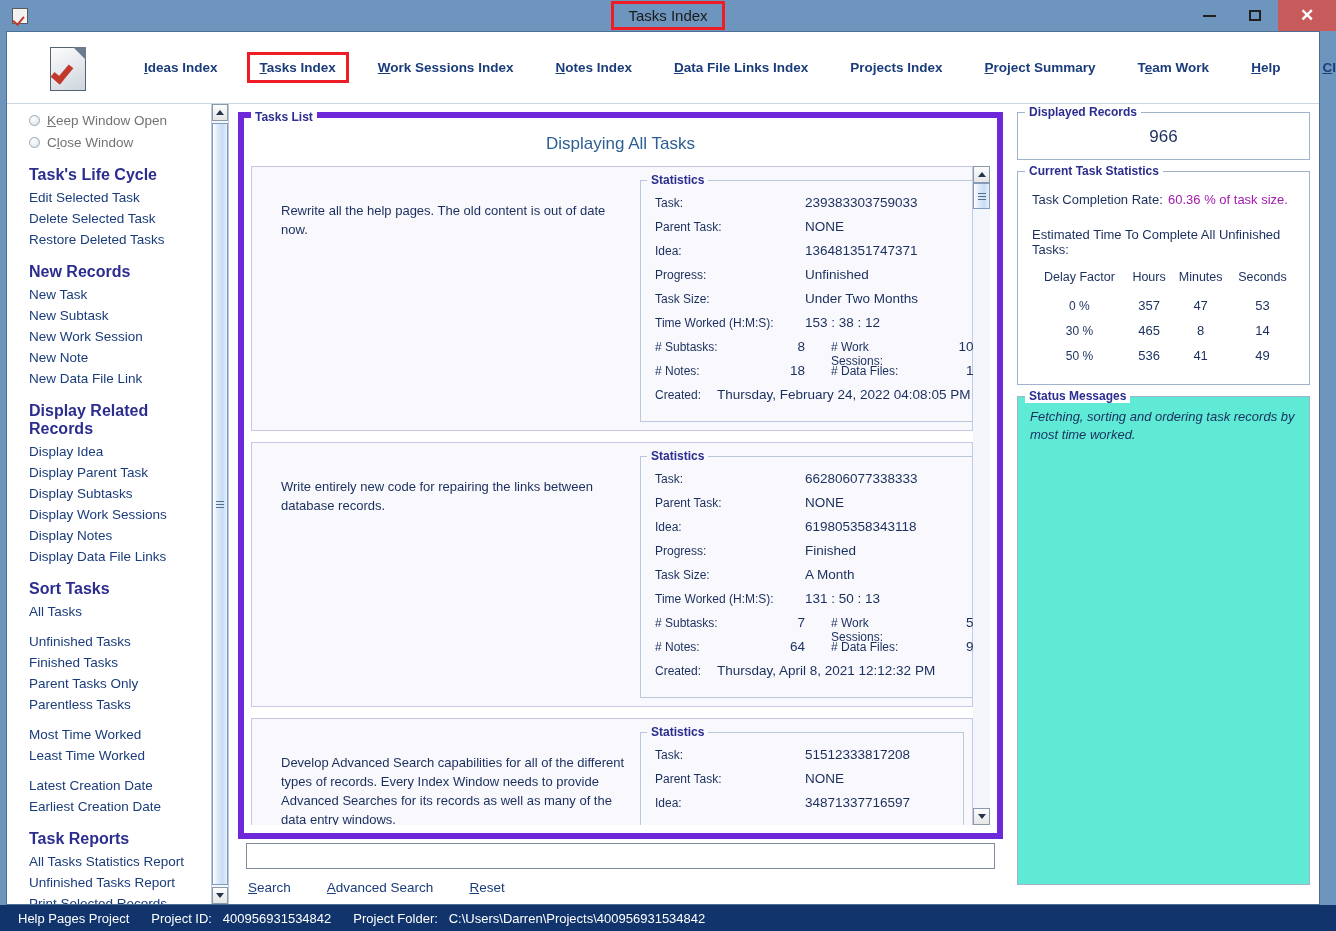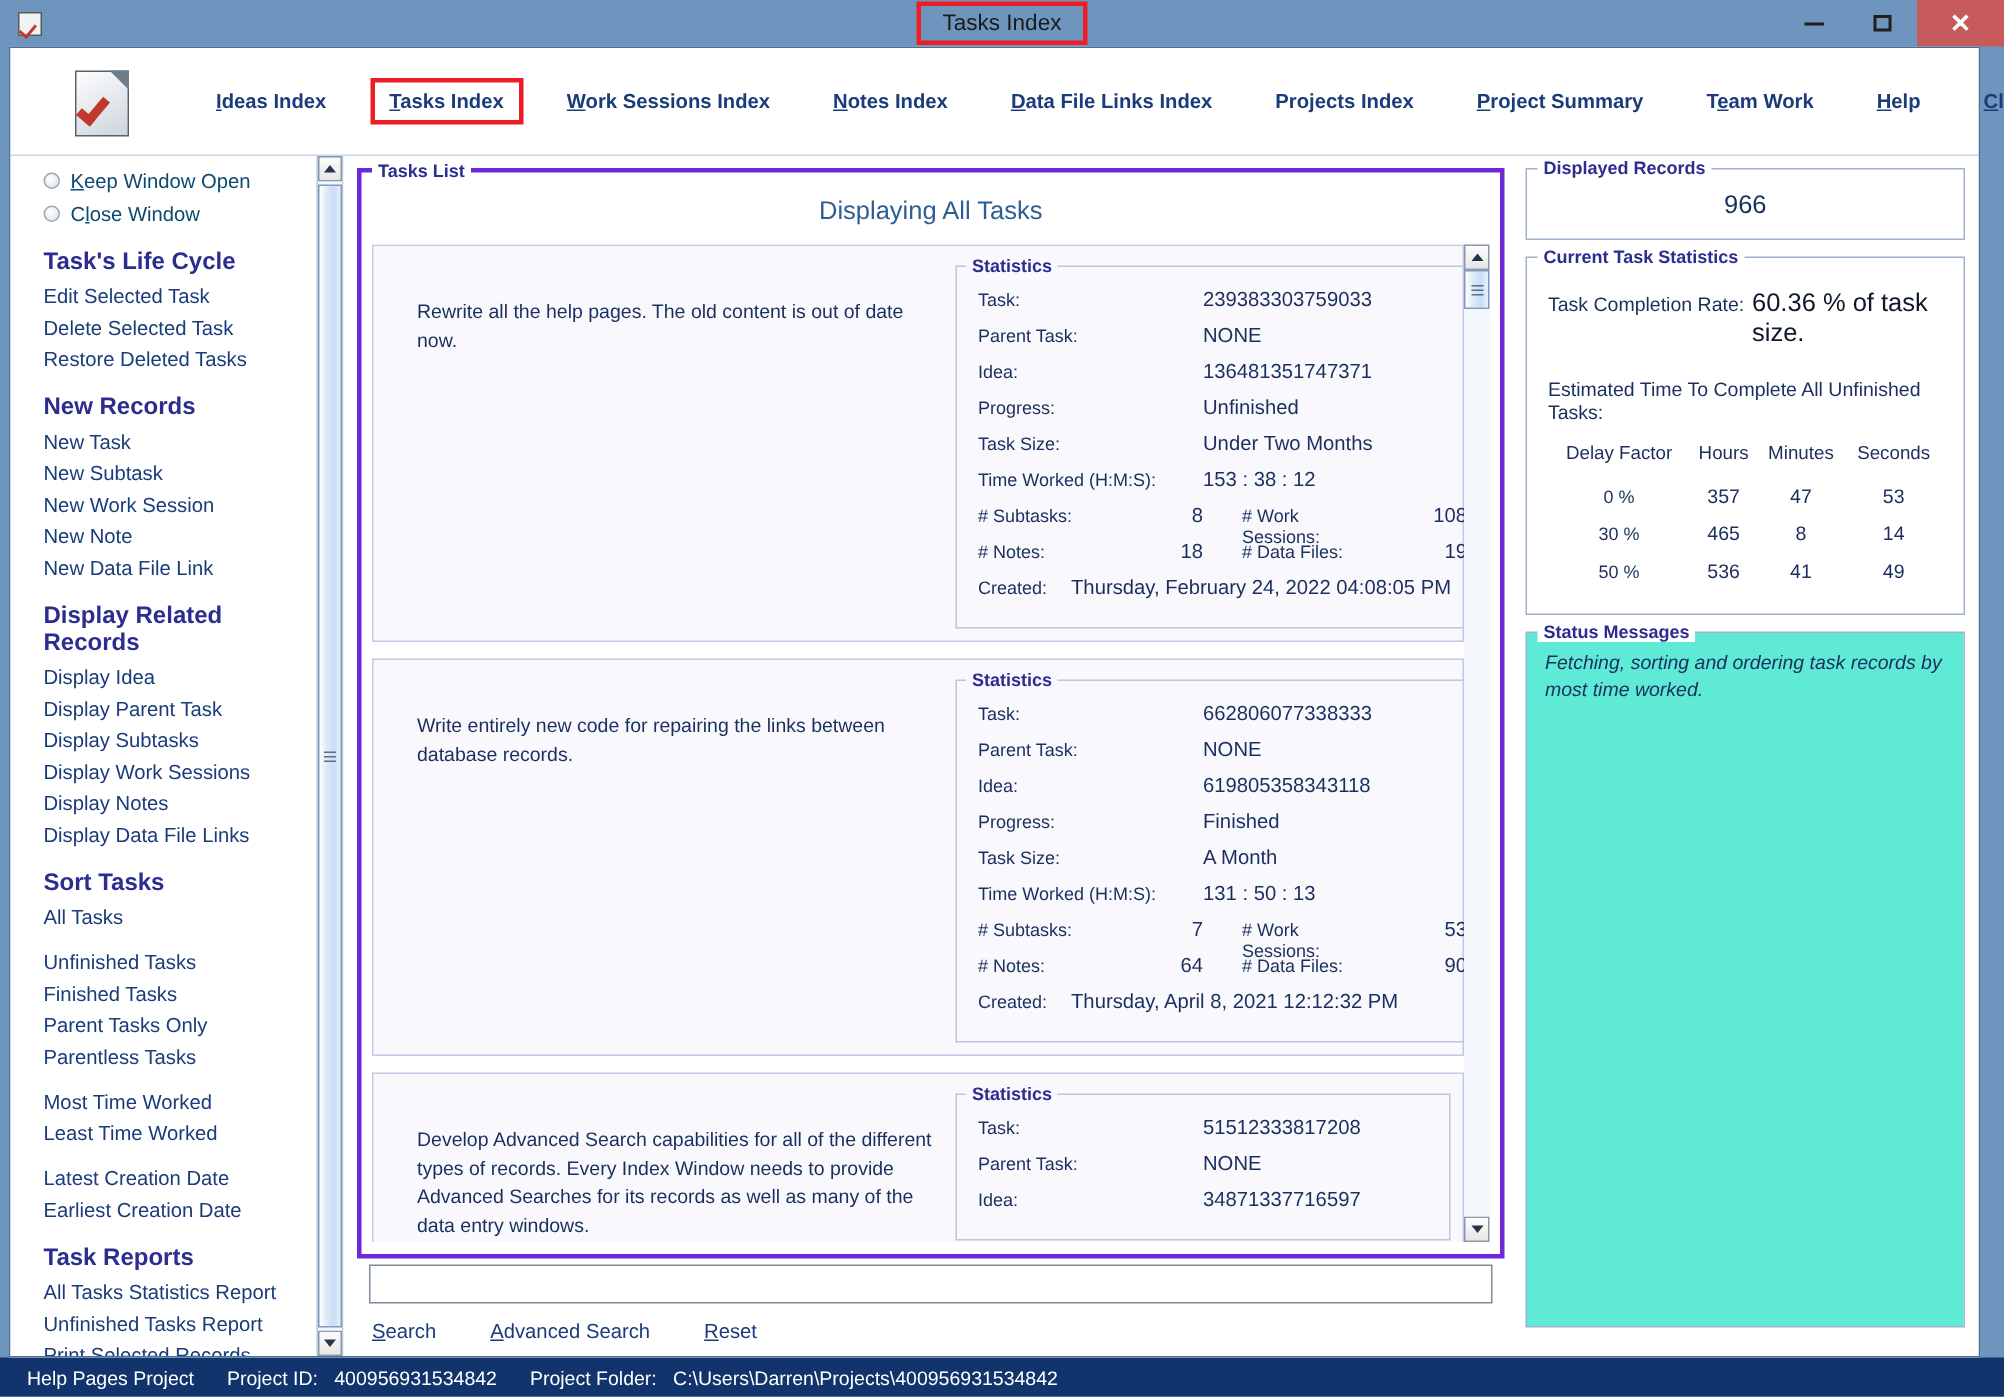--- a/index.html
+++ b/index.html
@@ -128,21 +128,21 @@
   .sidebar {
     flex: 1 1 auto; overflow: hidden; padding: 6px 0 0 22px;
   }
   .radio-row { display: flex; align-items: center; height: 21px; margin-bottom: 1px; cursor: pointer; }
   .radio {
     width: 11px; height: 11px; border-radius: 50%;
     border: 1px solid #9aa7b5;
     background: radial-gradient(circle at 40% 35%, #ffffff 0%, #e4e9ee 70%, #cfd6dd 100%);
     margin-right: 7px; flex: 0 0 11px;
   }
-  .radio-label { font-size: 13.5px; color: #0c4a6e; }
+  .radio-label { font-size: 13.5px; color: #737373; }
   .group-head {
     font-size: 16px; font-weight: 700; color: #2b2d8f;
     margin: 13px 0 3px 0;
   }
   .side-item {
     font-size: 13.5px; color: #1a3c7a;
     line-height: 21px; cursor: pointer; white-space: nowrap;
   }
   .side-gap { height: 9px; }
 
@@ -175,21 +175,21 @@
   .grip i { display: block; height: 1px; background: #55708f; margin: 2px 0; }
 
   
   .center {
     flex: 1 1 auto; min-width: 0;
     display: flex; flex-direction: column;
     padding: 8px 8px 0 9px;
     background: #ffffff;
   }
   .fieldset {
-    border: 3px solid #6d28d9;
+    border: 6px solid #6d28d9;
     position: relative;
     display: flex; flex-direction: column;
     min-height: 0;
   }
   .legend {
     position: absolute; top: -8px; left: 7px;
     background: #ffffff; padding: 0 4px;
     font-size: 12px; font-weight: 700; color: #2b2d8f;
   }
   .tasks-list { flex: 1 1 auto; min-height: 0; display: flex; flex-direction: column; }
@@ -266,21 +266,21 @@
     background: #ffffff; padding: 0 4px;
     font-size: 12px; font-weight: 700; color: #2b2d8f;
   }
   .records-val {
     text-align: center; font-size: 17px; color: #1a2f5e;
     padding: 14px 0 12px 0;
   }
   .cts-body { padding: 20px 14px 16px 14px; }
   .cts-row { display: flex; align-items: baseline; margin-bottom: 20px; }
   .cts-label { font-size: 13px; color: #1a2f5e; flex: 0 0 136px; }
-  .cts-val { font-size: 17px; color: #0f172a; }
+  .cts-val { font-size: 13px; color: #a21caf; }
   .cts-sub { font-size: 13px; color: #1a2f5e; margin-bottom: 11px; }
   .ttable { width: 100%; border-collapse: collapse; }
   .ttable th {
     font-size: 12.5px; color: #1a2f5e; font-weight: 400;
     padding: 2px 0 9px 0; text-align: center;
   }
   .ttable td {
     font-size: 13px; color: #1a2f5e;
     padding: 5px 0; text-align: center;
   }

